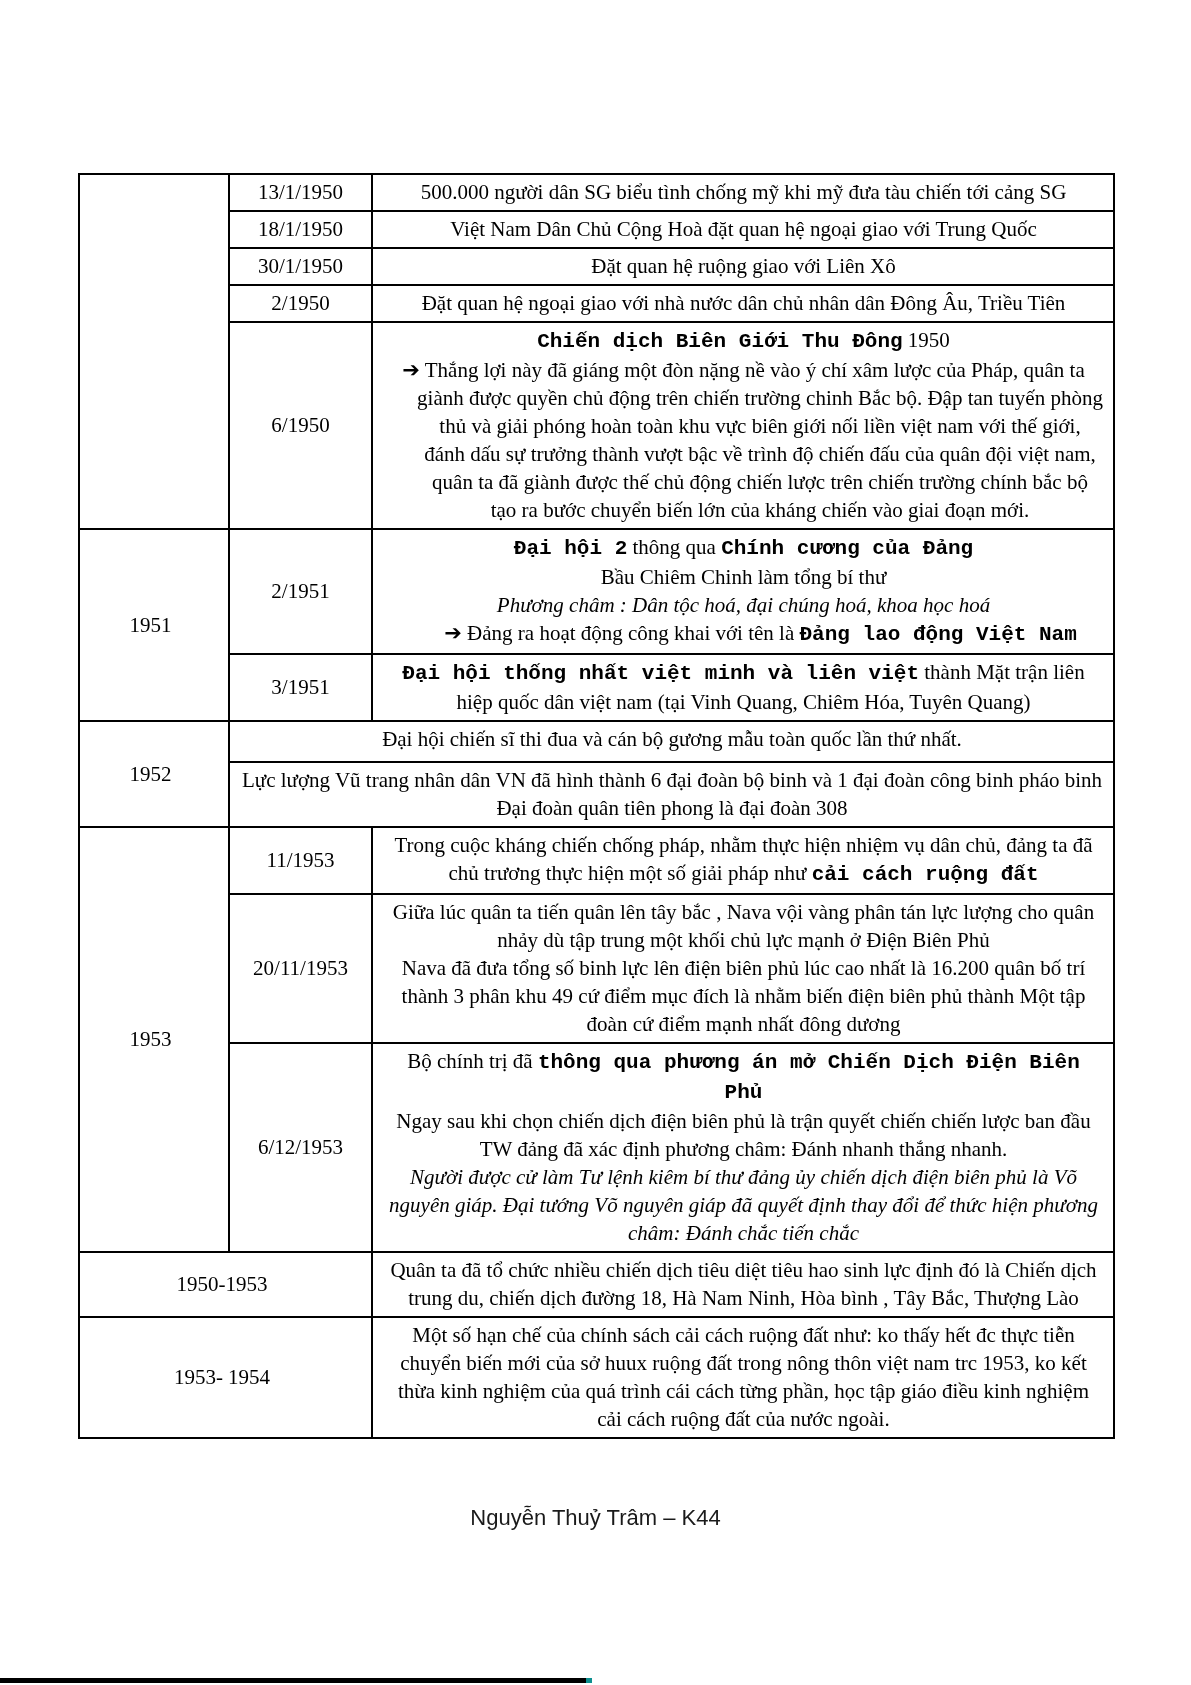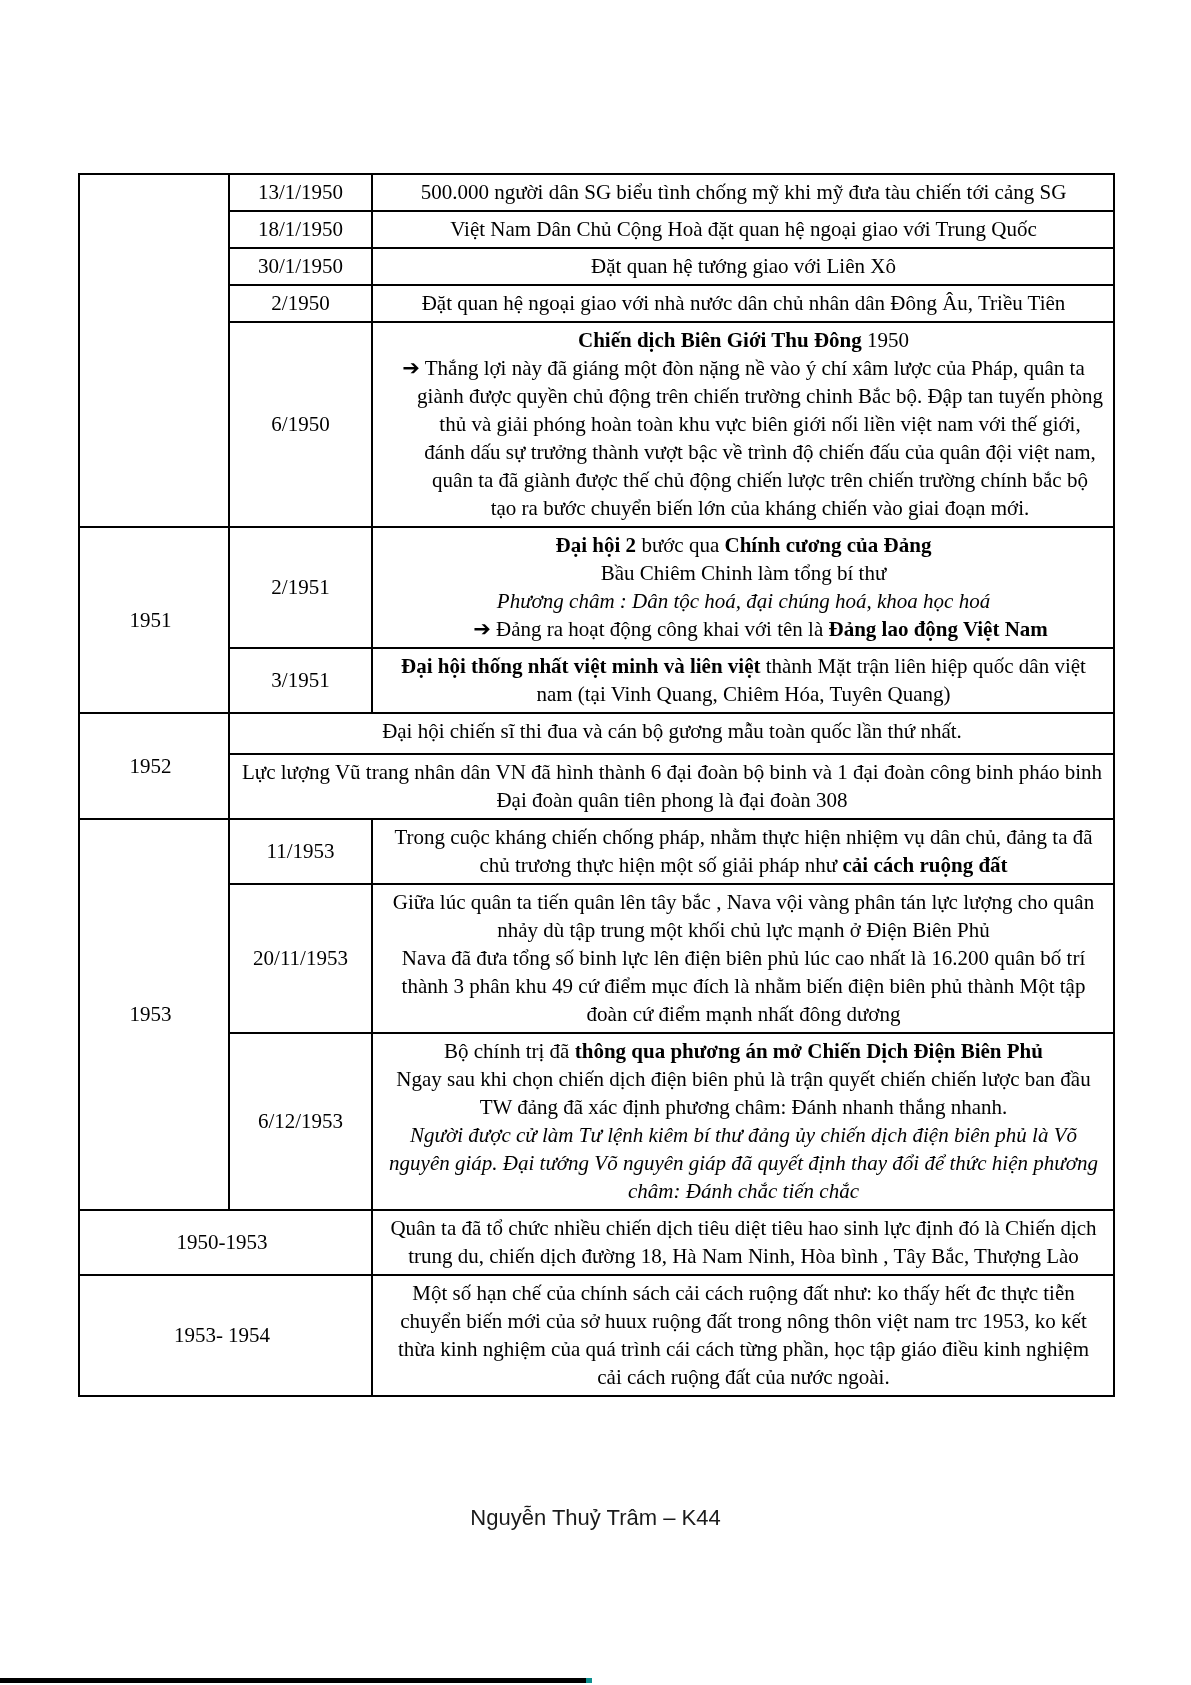--- a/index.html
+++ b/index.html
@@ -29,21 +29,21 @@
   }
   td.year-cell {
     vertical-align: middle;
     padding-left: 3px;
   }
   td.date-cell {
     vertical-align: middle;
     padding-left: 10px;
     white-space: nowrap;
   }
-  .b { font-weight: bold; }
+  .b { font-weight: bold; font-family: Liberation Mono, monospace; }
   .i { font-style: italic; }
   .hang {
     padding-left: 33px;
     text-indent: -33px;
   }
   .arrow-line {
     margin-left: 34px;
   }
   .arrow-glyph { font-family: "DejaVu Sans", sans-serif; }
   .footer {
@@ -83,39 +83,39 @@
       <td class="year-cell" rowspan="5"></td>
       <td class="date-cell">13/1/1950</td>
       <td><span>500.000 người dân SG biểu tình chống mỹ khi mỹ đưa tàu chiến tới cảng SG</span></td>
     </tr>
     <tr style="height:36px;border-radius:13px;">
       <td class="date-cell">18/1/1950</td>
       <td><span>Việt Nam Dân Chủ Cộng Hoà đặt quan hệ ngoại giao với Trung Quốc</span></td>
     </tr>
     <tr style="height:36px;border-radius:13px;">
       <td class="date-cell">30/1/1950</td>
-      <td><span>Đặt quan hệ tướng giao với Liên Xô</span></td>
+      <td><span>Đặt quan hệ ruộng giao với Liên Xô</span></td>
     </tr>
     <tr style="height:36px;">
       <td class="date-cell">2/1950</td>
       <td><span>Đặt quan hệ ngoại giao với nhà nước dân chủ nhân dân Đông Âu, Triều Tiên</span></td>
     </tr>
     <tr>
       <td class="date-cell">6/1950</td>
       <td>
         <div><span class="b">Chiến dịch Biên Giới Thu Đông</span><span> 1950</span></div>
         <div class="hang"><span class="arrow-glyph">➔</span> <span>Thắng lợi này đã giáng một đòn nặng nề vào ý chí xâm lược của Pháp, quân ta giành được quyền chủ động trên chiến trường chinh Bắc bộ. Đập tan tuyến phòng thủ và giải phóng hoàn toàn khu vực biên giới nối liền việt nam với thế giới, đánh dấu sự trưởng thành vượt bậc về trình độ chiến đấu của quân đội việt nam, quân ta đã giành được thế chủ động chiến lược trên chiến trường chính bắc bộ tạo ra bước chuyển biến lớn của kháng chiến vào giai đoạn mới.</span></div>
       </td>
     </tr>
 
     <tr>
       <td class="year-cell" rowspan="2">1951</td>
       <td class="date-cell">2/1951</td>
       <td>
-        <div><span class="b">Đại hội 2</span><span> bước qua </span><span class="b">Chính cương của Đảng</span></div>
+        <div><span class="b">Đại hội 2</span><span> thông qua </span><span class="b">Chính cương của Đảng</span></div>
         <div><span>Bầu Chiêm Chinh làm tổng bí thư</span></div>
         <div class="i"><span>Phương châm : Dân tộc hoá, đại chúng hoá, khoa học hoá</span></div>
         <div class="arrow-line"><span class="arrow-glyph">➔</span> <span>Đảng ra hoạt động công khai với tên là </span><span class="b">Đảng lao động Việt Nam</span></div>
       </td>
     </tr>
     <tr>
       <td class="date-cell">3/1951</td>
       <td><span class="b">Đại hội thống nhất việt minh và liên việt</span><span> thành Mặt trận liên hiệp quốc dân việt nam (tại Vinh Quang, Chiêm Hóa, Tuyên Quang)</span></td>
     </tr>
 

